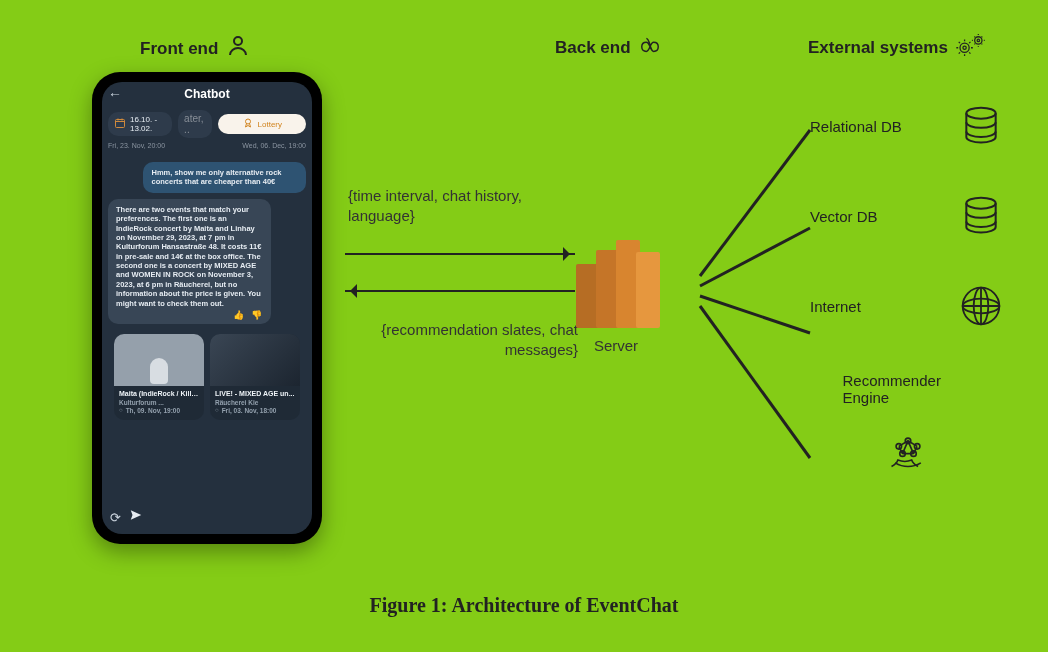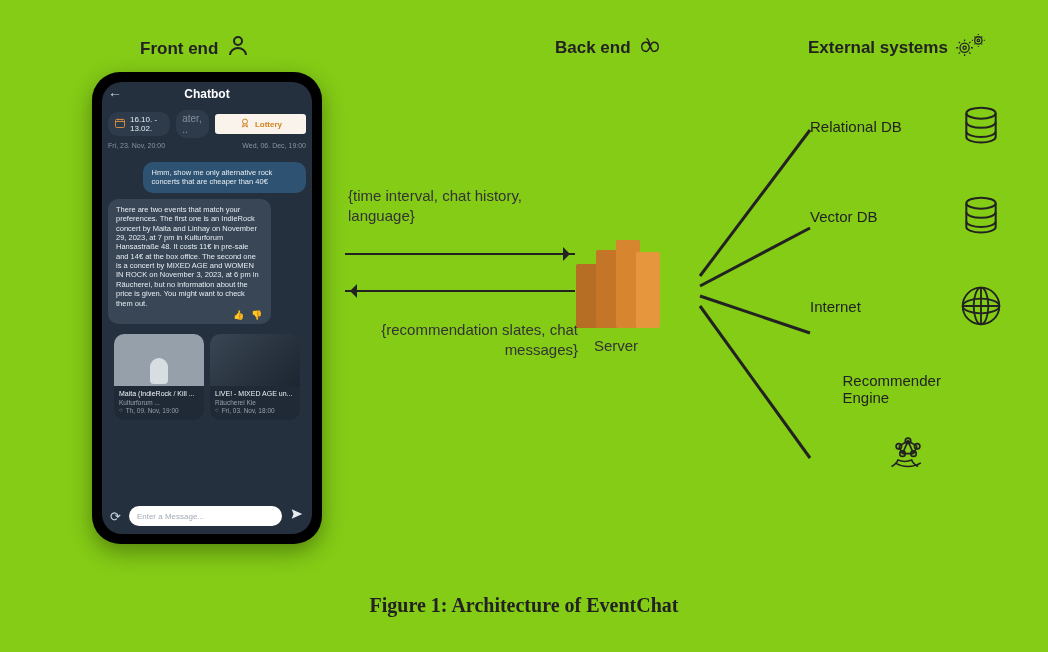--- a/index.html
+++ b/index.html
@@ -77,36 +77,37 @@
     display: flex;
     align-items: center;
     gap: 4px;
     font-size: 8px;
     color: #e7edf3;
   }
   .chip.date .icon svg { width: 12px; height: 12px; }
   .chip.lottery {
     background: #f9f3eb;
     color: #d1841f;
-    font-weight: 700;
-    border-radius: 3px;
+    font-weight: 400;
+    border-radius: 10px;
     padding: 3px 24px;
   }
   .chip.lottery .icon svg { width: 12px; height: 12px; }
   .chip.fader {
     background: #2e3b4b;
     color: #888f98;
     font-size: 10px;
     padding: 3px 6px;
   }
 
   .chat-scroll {
     flex: 1;
     padding: 4px 6px 6px 6px;
     overflow: hidden;
+    font-weight: bold;
   }
   .msg {
     border-radius: 10px;
     padding: 6px 8px;
     font-size: 7.5px;
     line-height: 1.25;
     color: #e6ecf2;
     margin: 6px 0;
     max-width: 74%;
     word-wrap: break-word;
@@ -420,23 +421,20 @@
               <div class="title">LIVE! - MIXED AGE un...</div>
               <div class="meta">Räucherei    Kie</div>
               <div class="time">Fri, 03. Nov, 18:00</div>
             </div>
           </div>
         </div>
       </div>
 
       <div class="input-row">
         <span class="refresh-icon">⟳</span>
-        <div class="text-input">
-          <span>Enter a Message...</span>
-        </div>
         <span class="send-icon">
           <svg viewBox="0 0 24 24" fill="#e6ebf1">
               <path d="M3 20l18-8L3 4l3 8-3 8z"></path>
             </svg>
         </span>
       </div>
 
     </div>
   </div>
 

